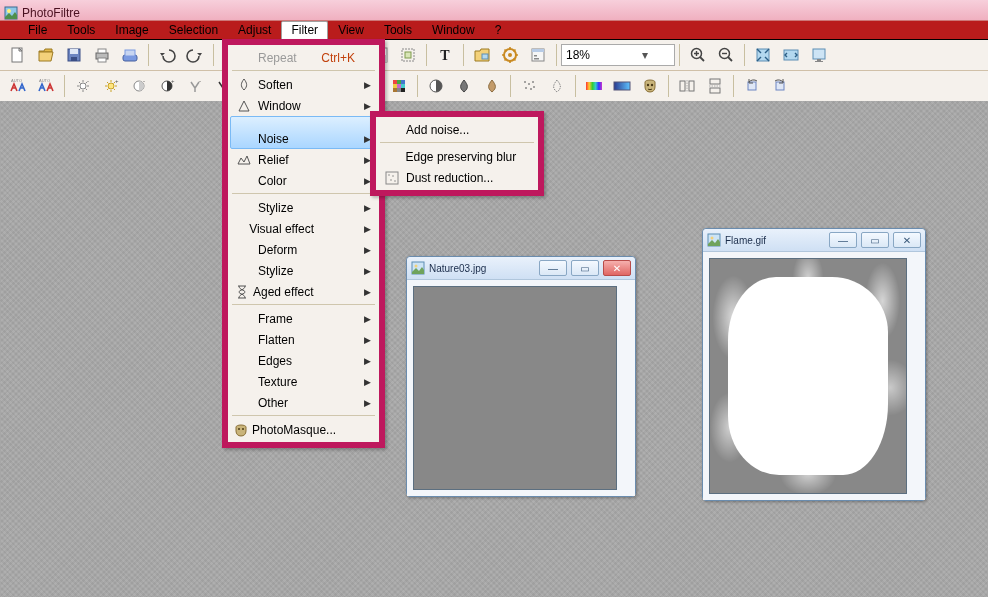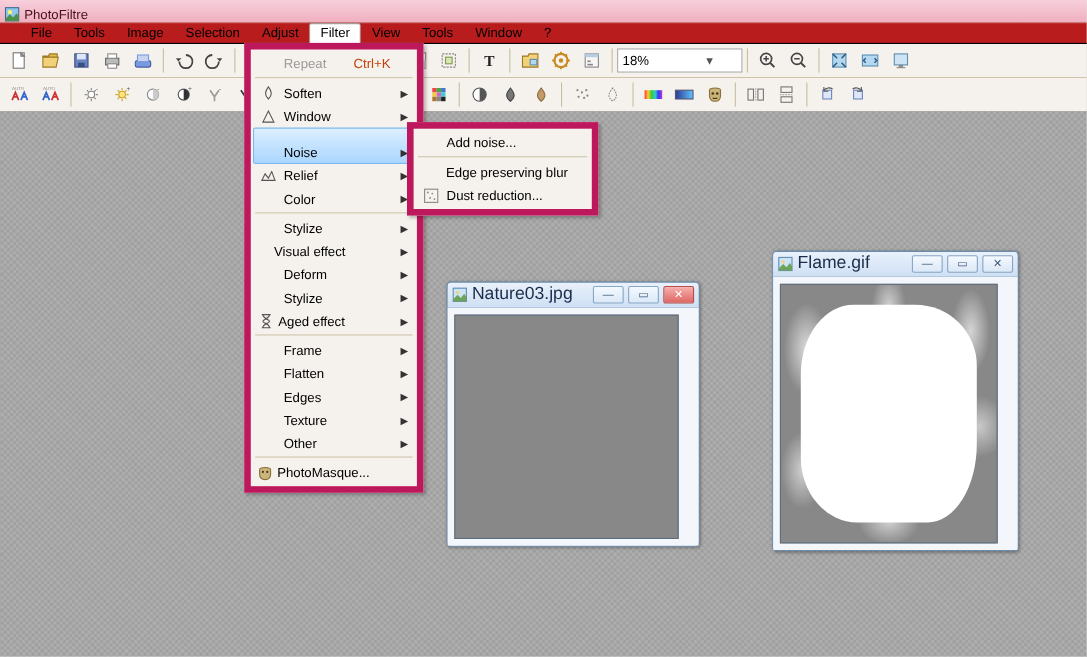--- a/index.html
+++ b/index.html
@@ -38,21 +38,21 @@
   .dropdown .row .rsc{color:#c2410c;min-width:40px;text-align:right;padding-right:6px}
   .dropdown .row .arrow{width:10px;text-align:right;color:#333;font-size:9px}
   .dropdown .divider{height:1px;margin:2px 2px;border-top:1px solid #cfc6ad}
   .dropdown .row.disabled{color:#9a9a9a}
   .dropdown .row.highlight{background:linear-gradient(#dcefff,#aad6ff);border:1px solid #7abaf5;border-radius:2px;padding:12px 5px 0 3px;height:19px}
 
   
   .mdi{position:absolute;background:#f3f6fa;border:1px solid #6a8cae;border-radius:4px;box-shadow:1px 1px 3px rgba(0,0,0,.3);text-align:left}
   .mdi .mdihdr{display:flex;align-items:center;height:22px;padding:0 4px;background:linear-gradient(#e9f1fb,#cfe0f4);border-bottom:1px solid #b0c6dc;border-radius:4px 4px 0 0}
   .mdi .mdihdr .mico{width:14px;height:14px;margin-right:4px;display:flex}
-  .mdi .mdihdr .mtitle{flex:1;font-size:16px;color:#1b2d4b}
+  .mdi .mdihdr .mtitle{flex:1;font-size:10px;color:#1b2d4b}
   .mdi .mdihdr .wbtn{width:26px;height:14px;border:1px solid #89a7c4;border-radius:2px;margin-left:4px;display:flex;align-items:center;justify-content:center;background:linear-gradient(#f4f9ff,#dbe8f6);font-size:10px;color:#3a597a}
   .mdi .mdihdr .wbtn.close{background:linear-gradient(#f6b0ae,#e06663);border-color:#b84c4a;color:#fff}
   .mdi .body{padding:6px;background:#f3f6fa}
   .mdi .canvas{background:#888}
 
   
   .rocks{width:202px;height:202px;background:
       radial-gradient(ellipse 48px 34px at 30% 72%, #cfd2d5 0 58%, #8b8f93 62% 66%, transparent 68%),
       radial-gradient(ellipse 38px 27px at 70% 65%, #d6d8da 0 56%, #90949a 60% 64%, transparent 66%),
       radial-gradient(ellipse 28px 22px at 48% 45%, #c9cccf 0 55%, #84888d 60% 64%, transparent 66%),

